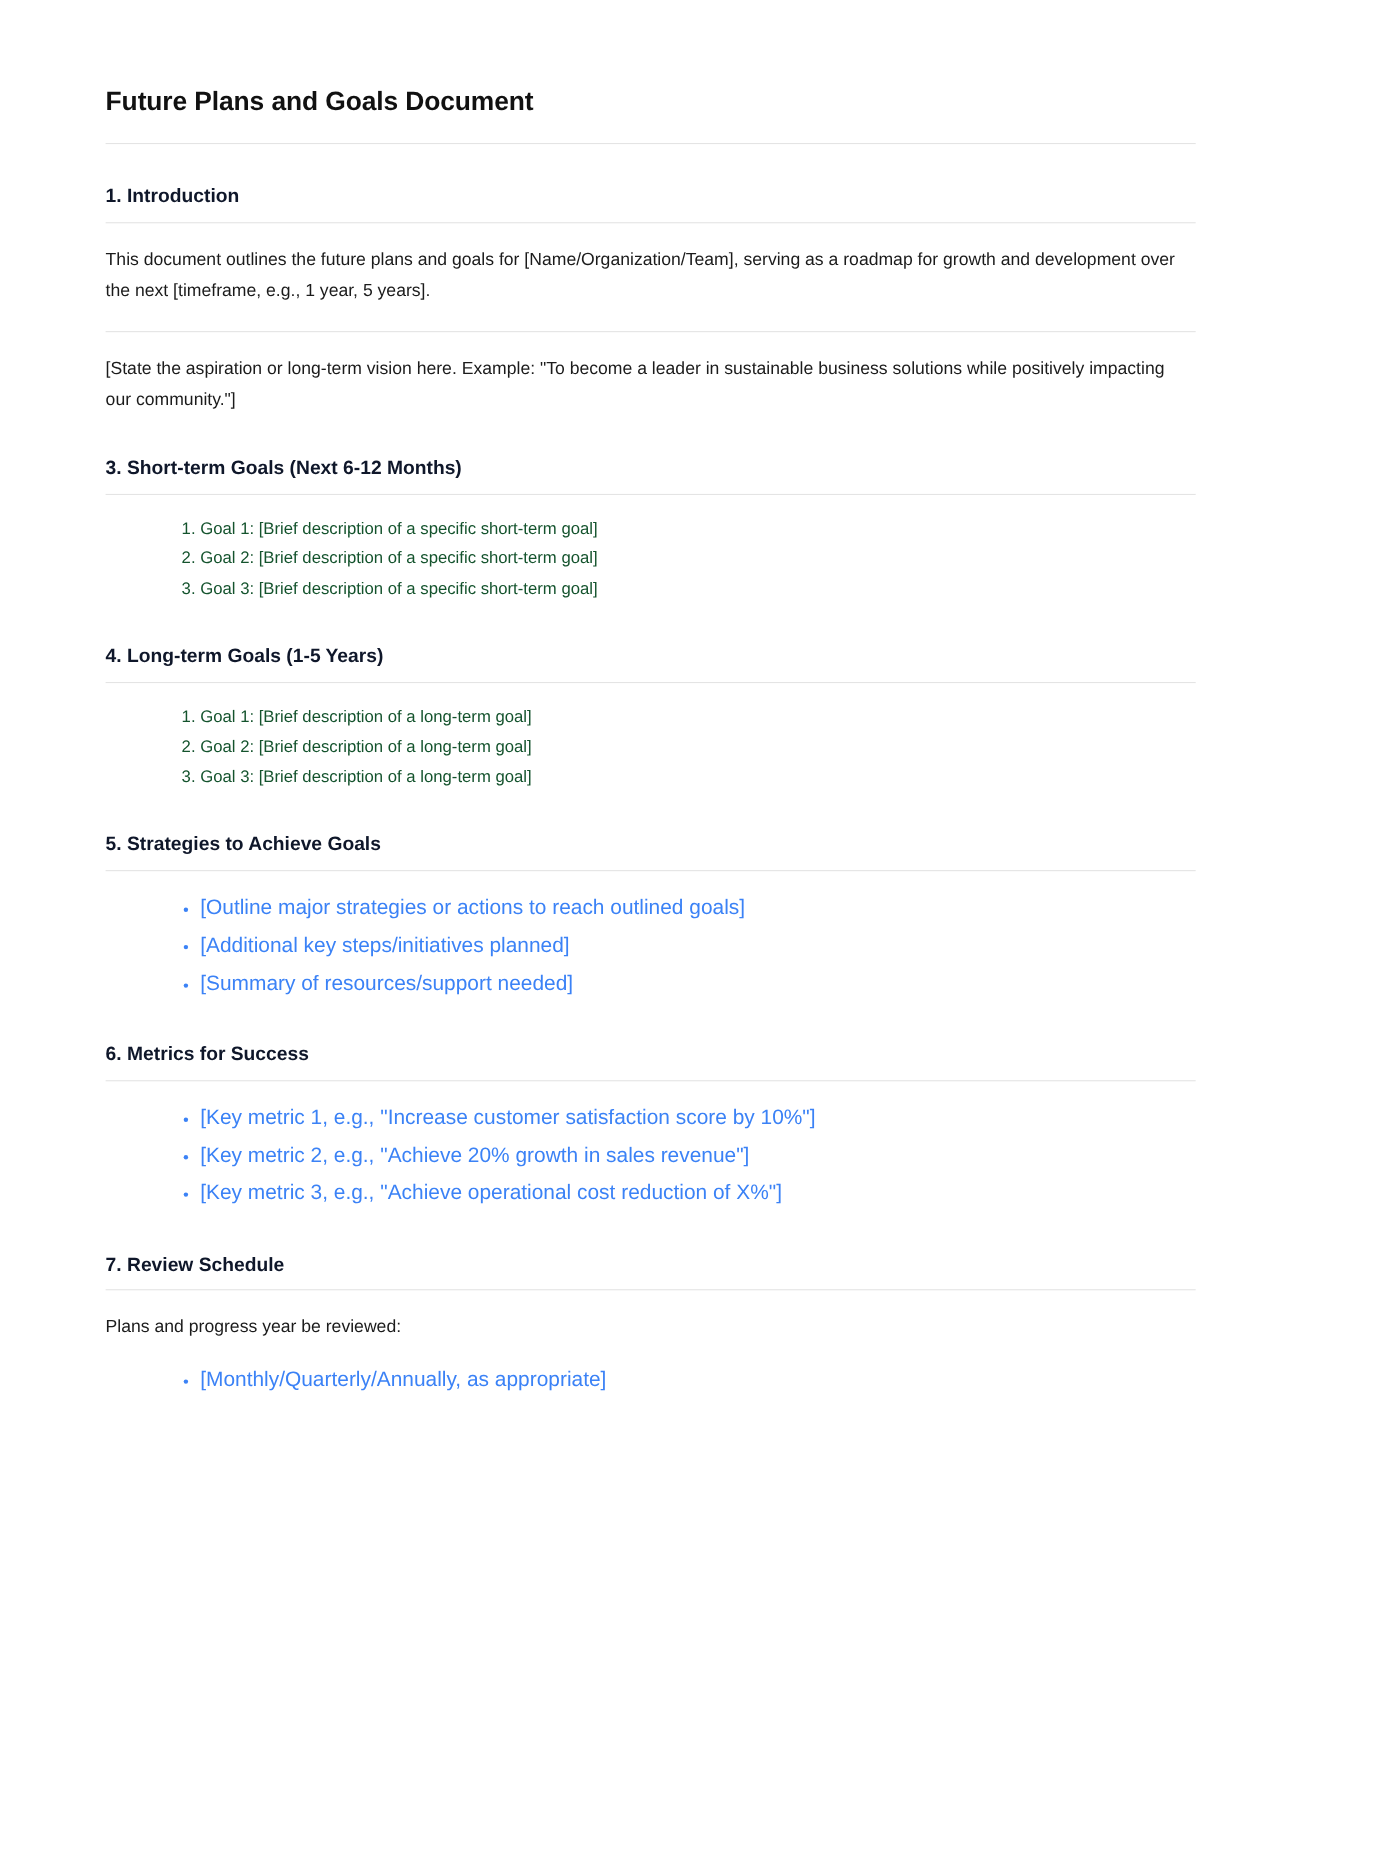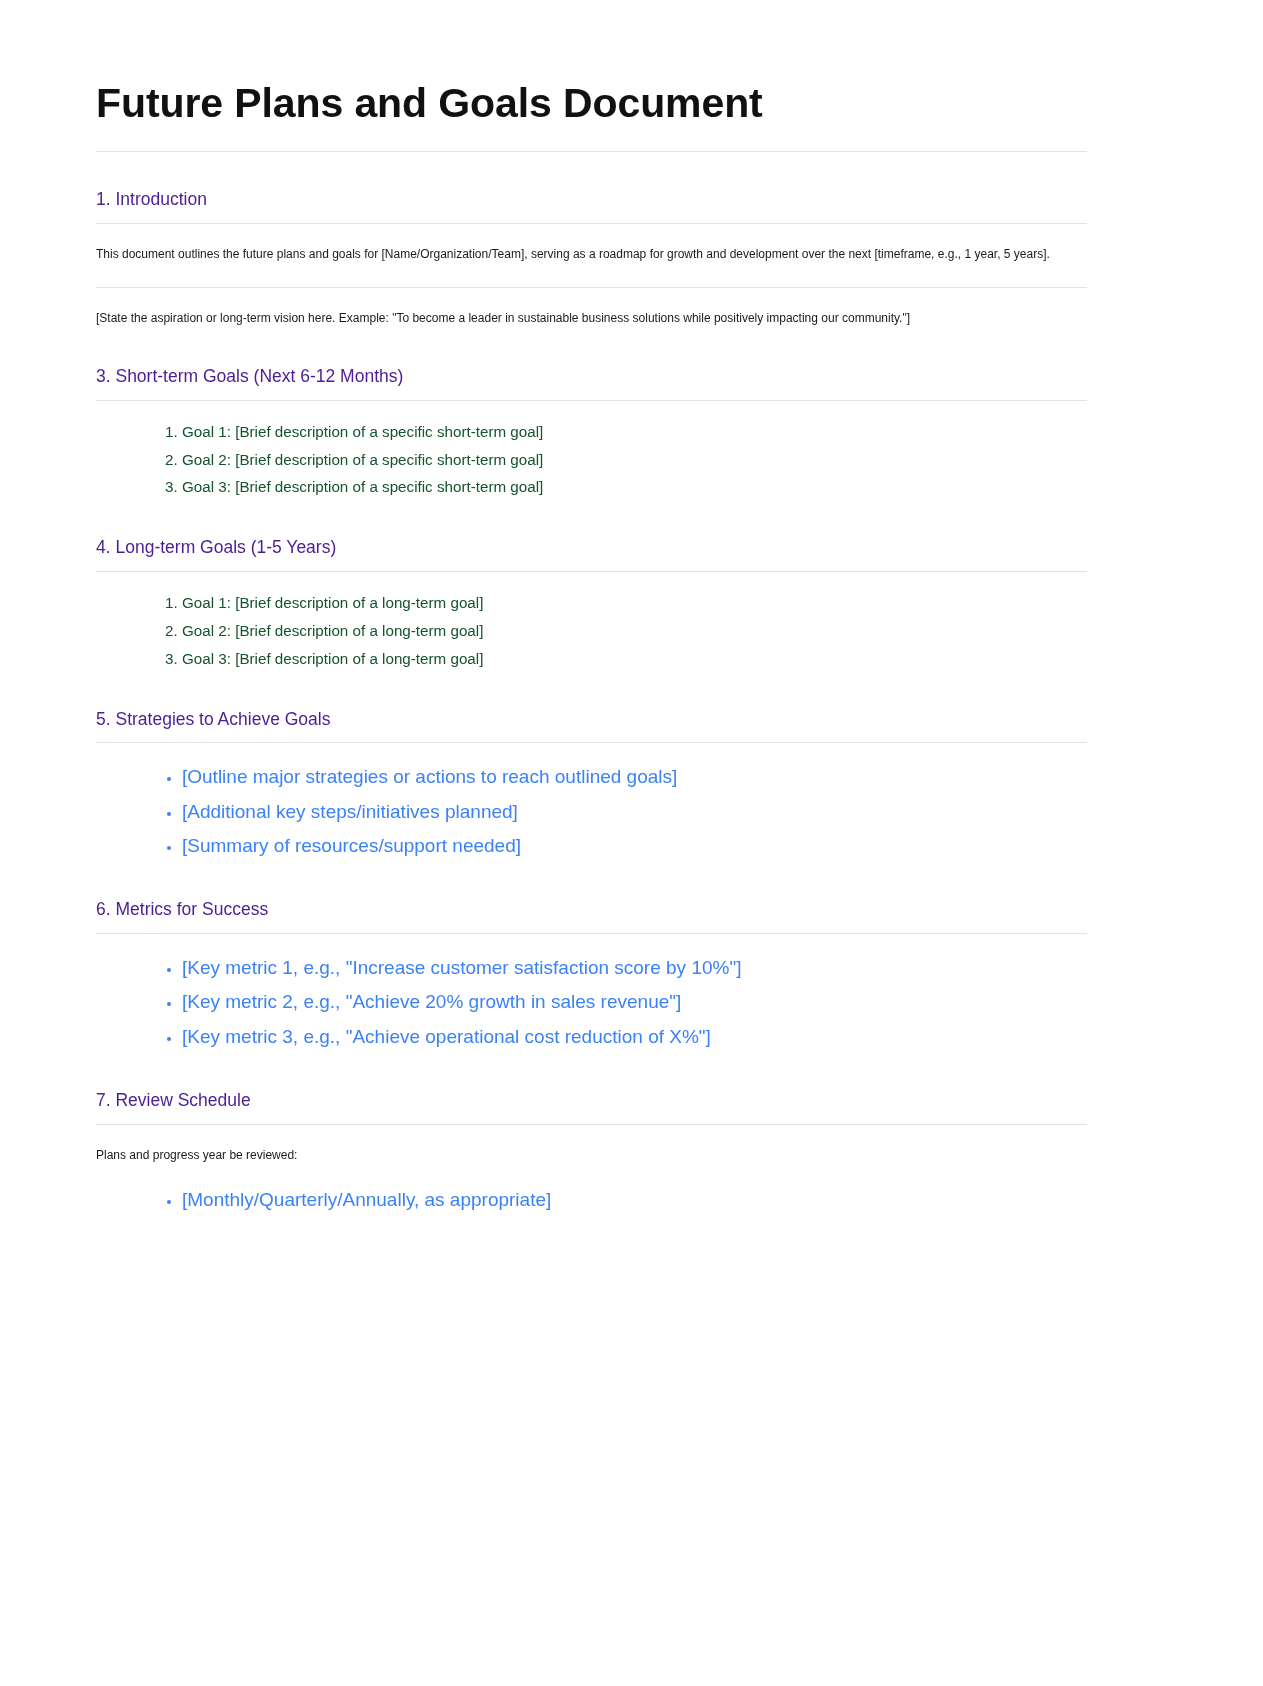--- a/index.html
+++ b/index.html
@@ -23,45 +23,45 @@
     width: 1263px;
     height: 1302px;
     overflow: hidden;
     background: #ffffff;
   }
   .content {
     padding: 78px 176px 0 96px;
     box-sizing: border-box;
   }
   h1.doc-title {
-    font-size: 41px;
+    font-size: 24px;
     font-weight: bold;
     line-height: 1.25;
     margin: 0 0 0 0;
     letter-spacing: -0.1px;
     color: #111111;
   }
   .rule {
     border: 0;
     border-top: 1px solid #e4e4e4;
     margin: 22px 0 0 0;
     height: 0;
   }
   h2.section-heading {
     font-size: 17.5px;
-    font-weight: normal;
+    font-weight: bold;
     line-height: 1.3;
     margin: 36px 0 0 0;
-    color: #4c1d95;
+    color: #0f172a;
   }
   h2.section-heading + .rule {
     margin-top: 12px;
   }
   p.para {
-    font-size: 12px;
+    font-size: 16px;
     line-height: 1.75;
     margin: 20px 12px 0 0;
     color: #1b1b1b;
     max-width: 985px;
   }
   ol.num-list {
     margin: 18px 0 0 0;
     padding-left: 86px;
     list-style-type: decimal;
   }

